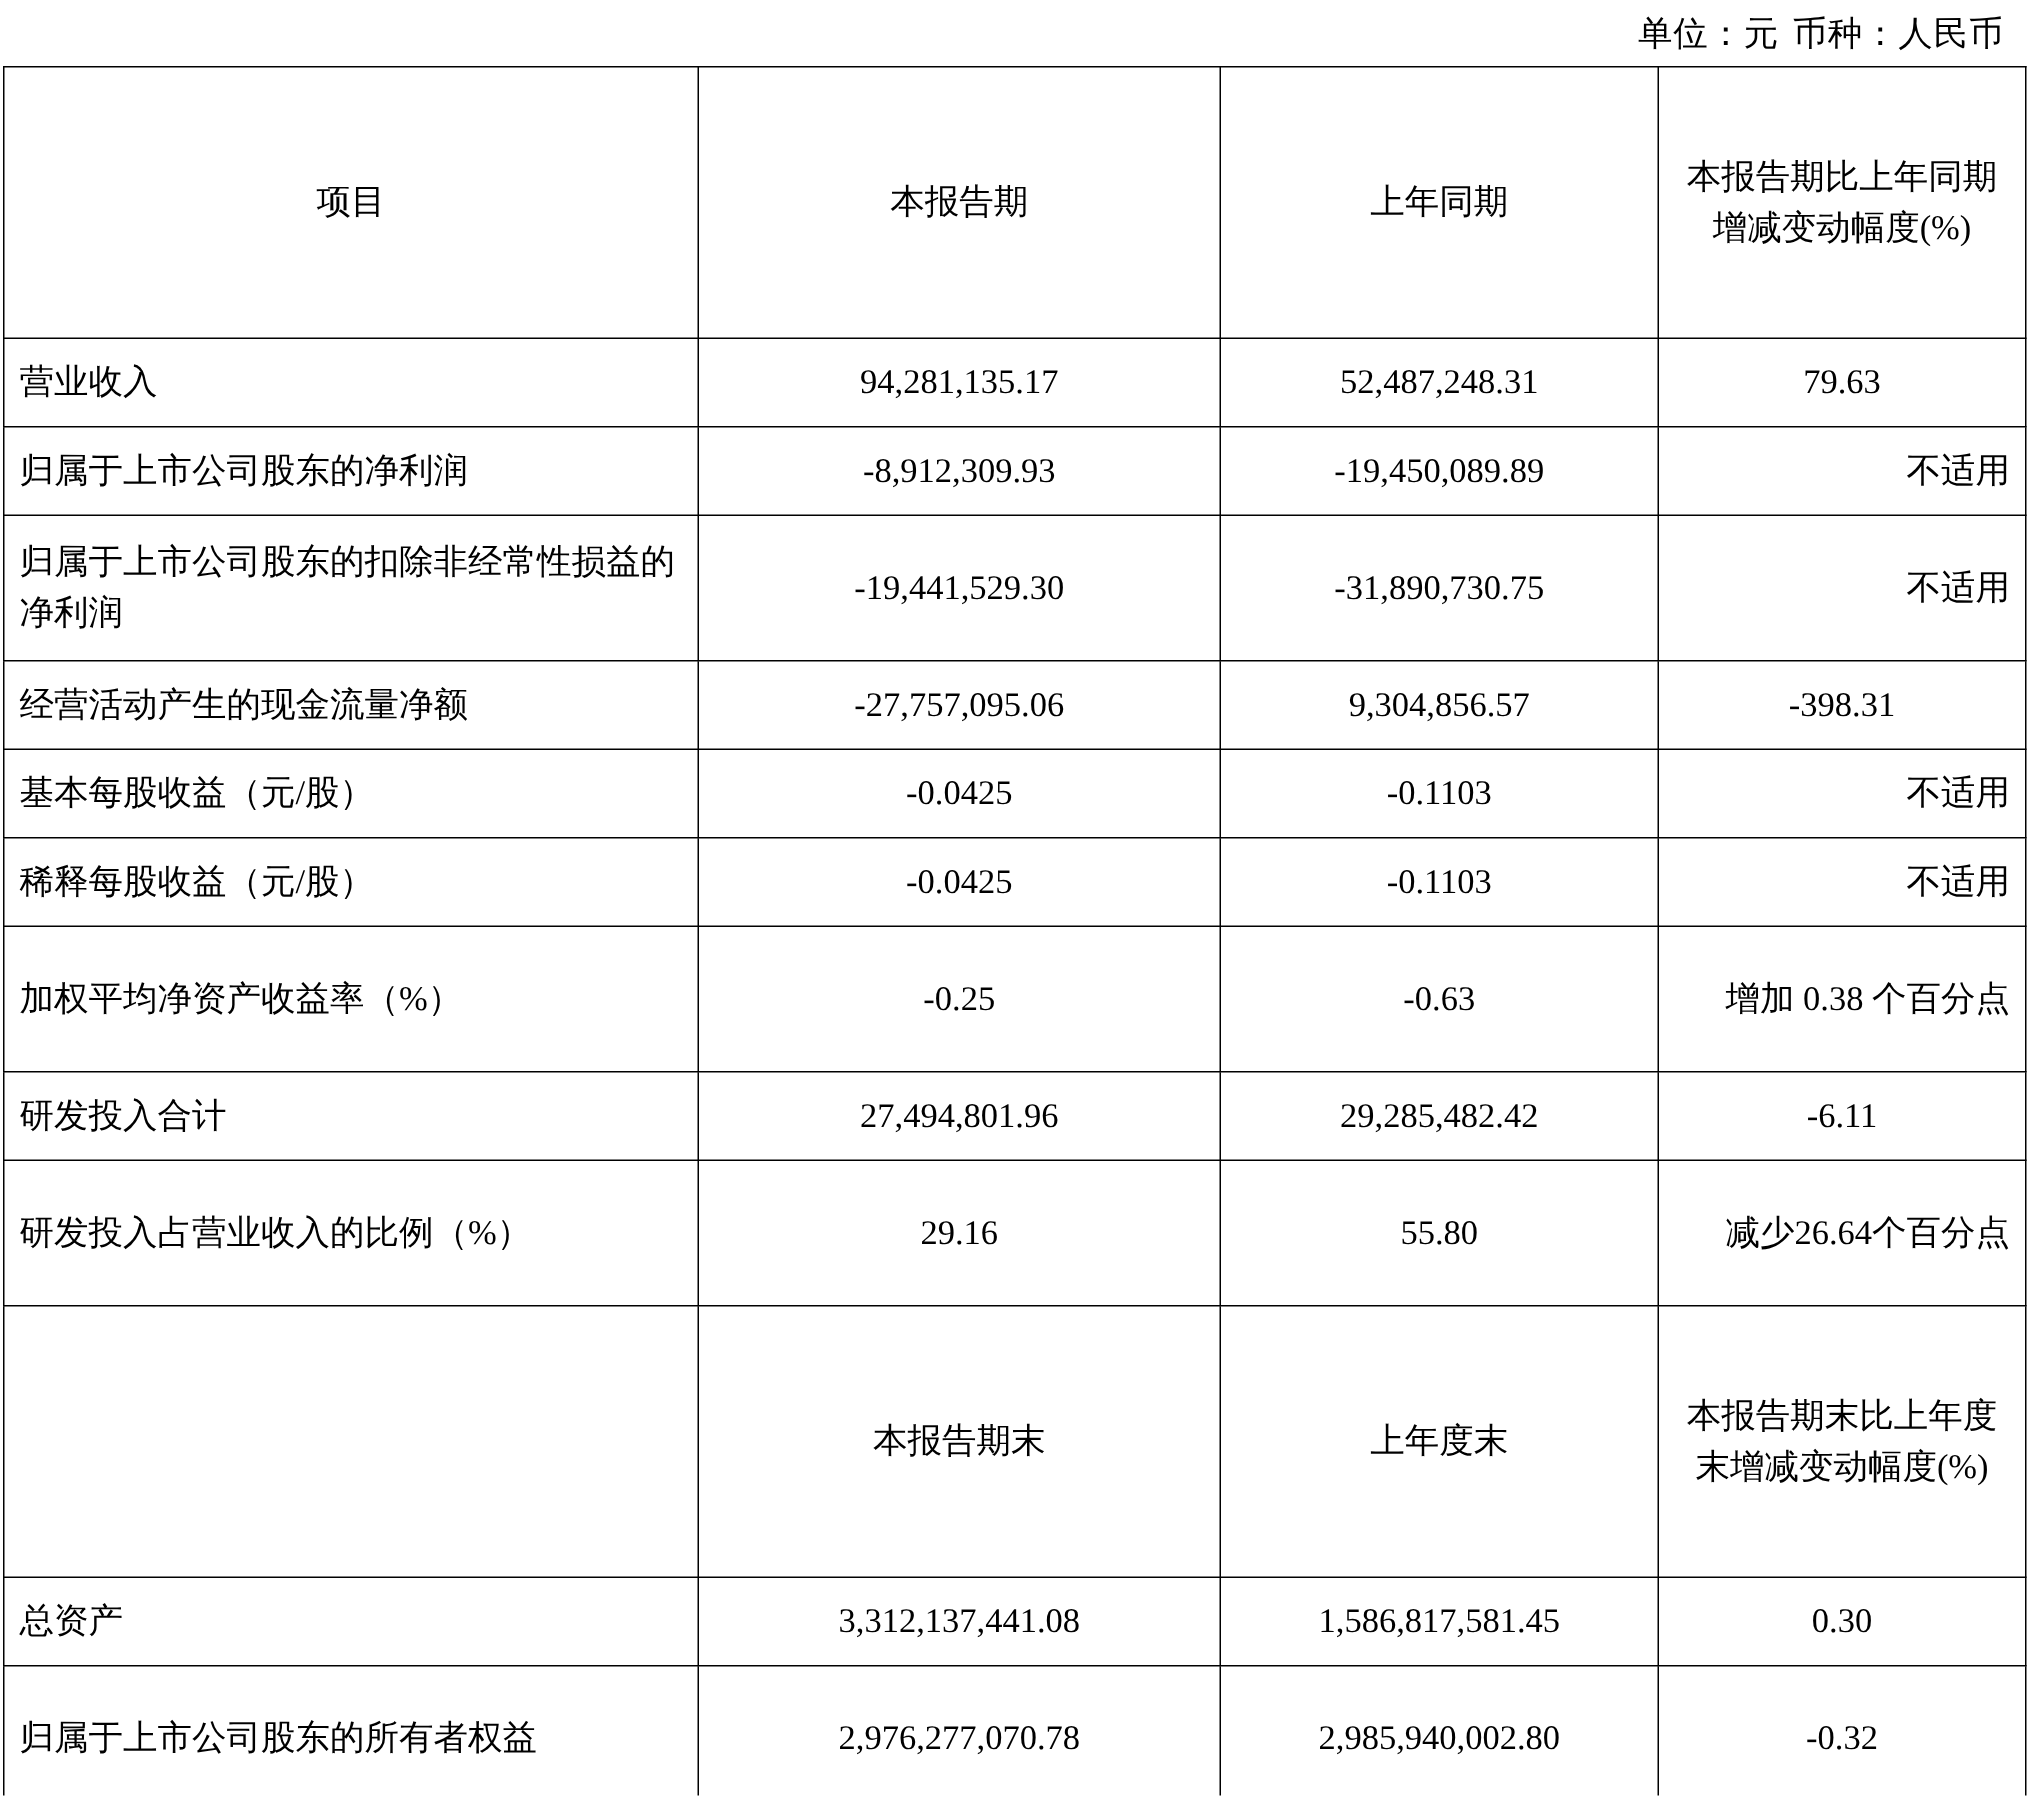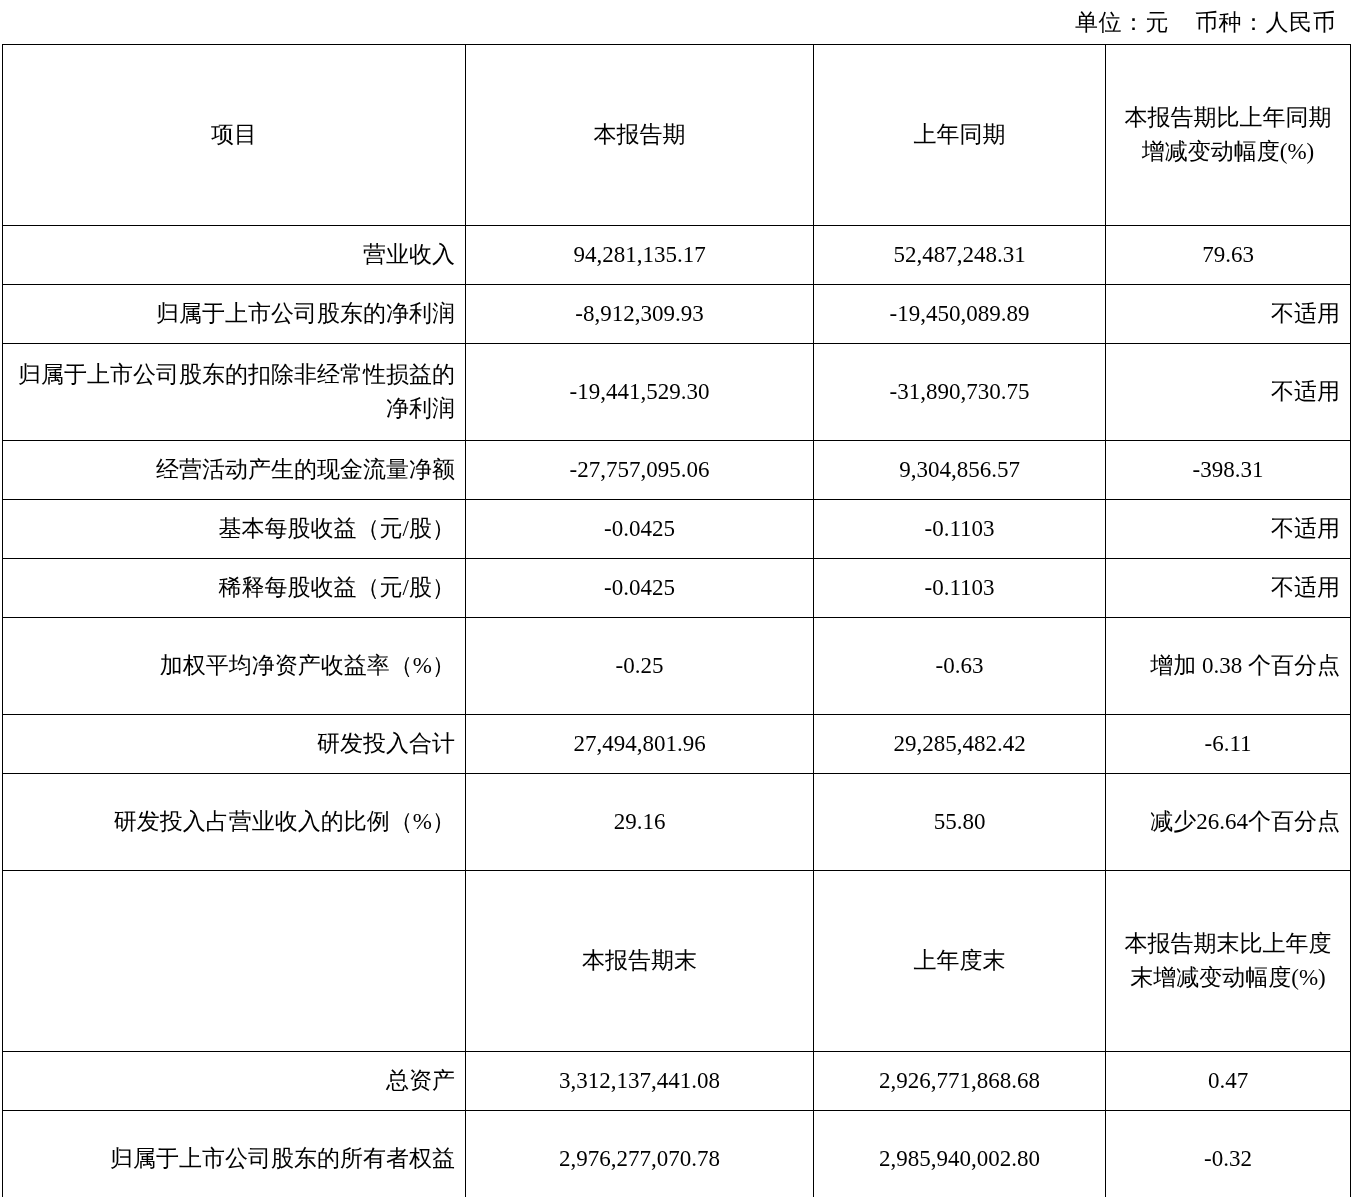--- a/index.html
+++ b/index.html
@@ -22,21 +22,21 @@
   .unit-line {
     height: 44px;
     display: flex;
     align-items: center;
     justify-content: flex-end;
     padding-right: 22px;
     font-size: 23px;
     letter-spacing: 0.5px;
   }
   .unit-line .unit-item {
-    margin-left: 26px;
+    margin-left: 9px;
     white-space: nowrap;
   }
   table.fin {
     border-collapse: collapse;
     table-layout: fixed;
     width: 1348px;
     margin-left: 2px;
     font-size: 23px;
   }
   table.fin td {
@@ -60,21 +60,21 @@
   }
   .num {
     text-align: center;
     padding-right: 14px;
     font-family: "Liberation Serif", "DejaVu Serif", serif;
   }
   .ctr {
     text-align: right;
   }
   .lbl {
-    text-align: right;
+    text-align: left;
     padding-left: 14px;
     margin-left: 31px;
   }
   .row-1line td { height: 46px; }
   .row-2line td { height: 84px; }
   .blank-cell { border: 1px solid #000000; }
 </style>
 </head>
 <body>
 
@@ -167,22 +167,22 @@
       <tr>
         <td class="hdr-tall blank-cell" style="height:168px;"></td>
         <td class="hdr-tall">本报告期末</td>
         <td class="hdr-tall">上年度末</td>
         <td class="hdr-tall">本报告期末比上年度末增减变动幅度(%)</td>
       </tr>
 
       <tr class="row-1line">
         <td class="lbl">总资产</td>
         <td class="num">3,312,137,441.08</td>
-        <td class="num">2,926,771,868.68</td>
-        <td class="num">0.47</td>
+        <td class="num">1,586,817,581.45</td>
+        <td class="num">0.30</td>
       </tr>
 
       <tr class="row-2line">
         <td class="lbl">归属于上市公司股东的所有者权益</td>
         <td class="num">2,976,277,070.78</td>
         <td class="num">2,985,940,002.80</td>
         <td class="num">-0.32</td>
       </tr>
     </tbody>
   </table>

